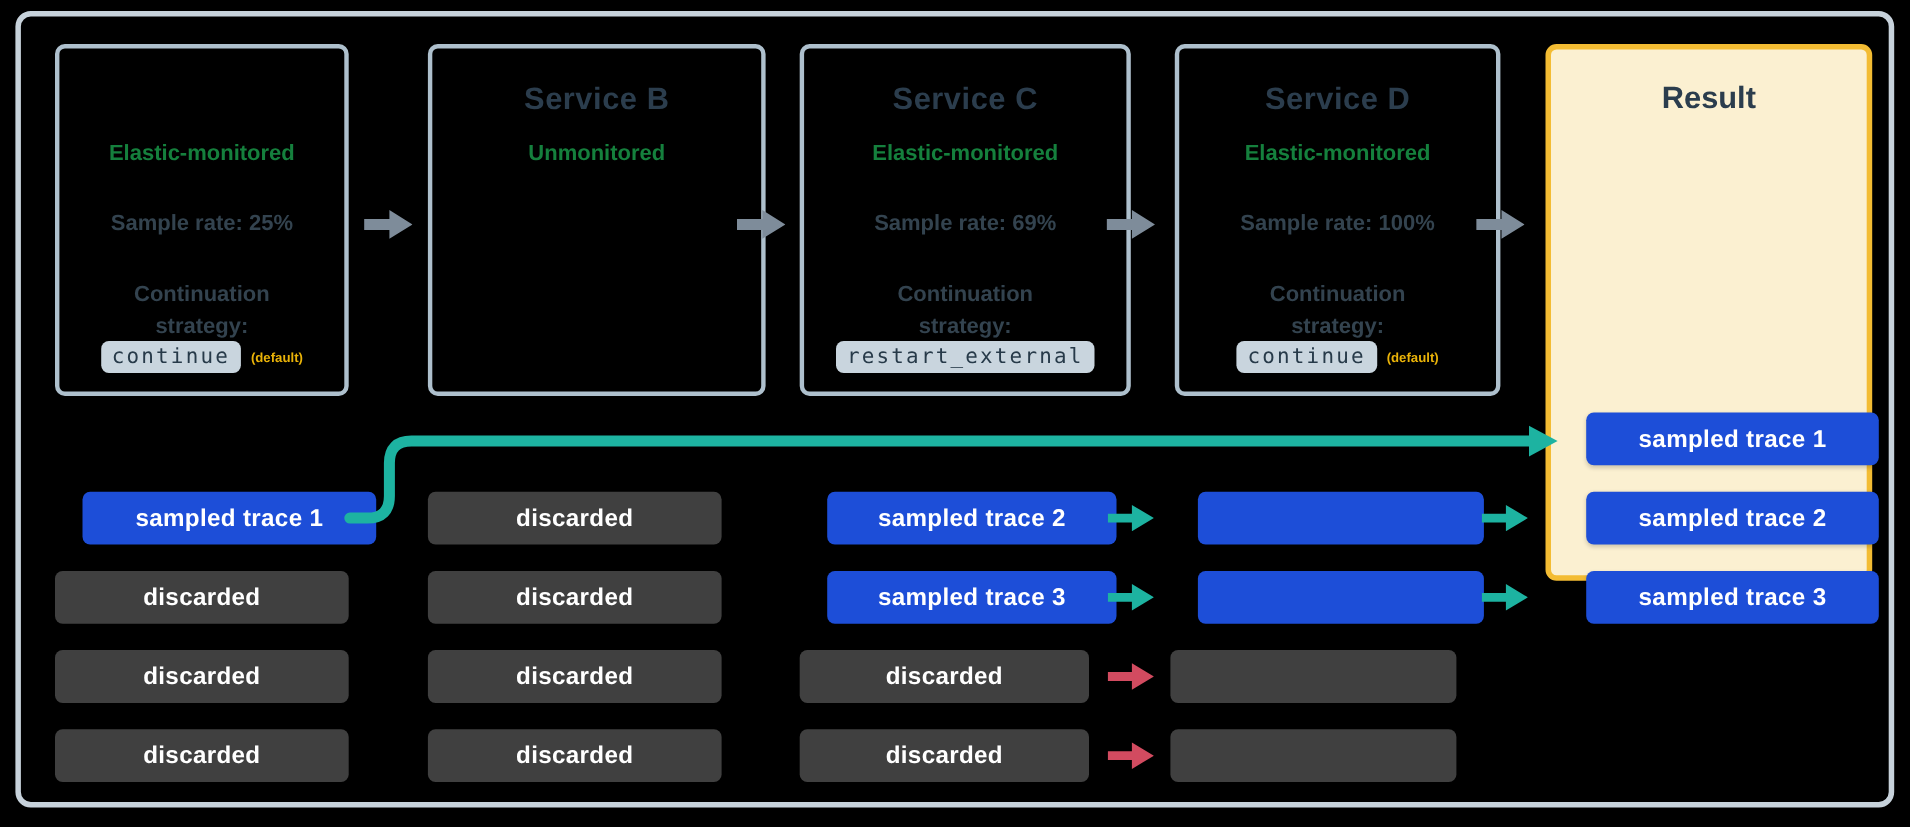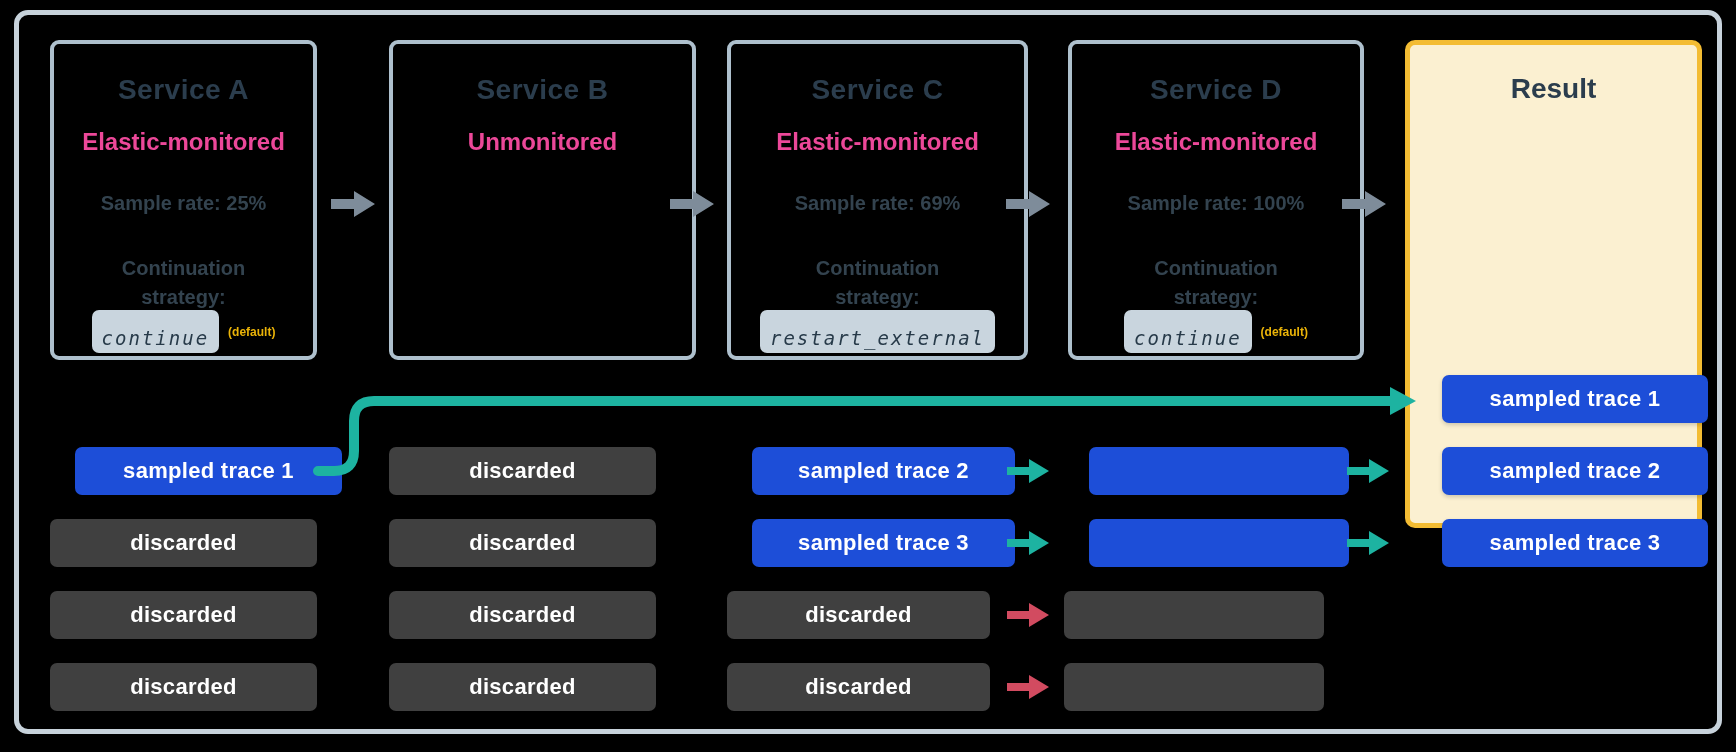--- a/index.html
+++ b/index.html
@@ -14,28 +14,28 @@
   
   .svc{
     position:absolute;top:40px;height:320px;box-sizing:border-box;
     border:4px solid #AEC0CD;border-radius:9px;color:#2B3D4D;text-align:center;
   }
   .svc-a{left:50px;width:267px;}
   .svc-b{left:389px;width:307px;}
   .svc-c{left:727px;width:301px;}
   .svc-d{left:1068px;width:296px;}
   .svc-title{position:absolute;top:30px;left:0;right:0;font-size:28px;font-weight:800;letter-spacing:.5px;}
-  .svc-sub{position:absolute;top:84px;left:0;right:0;font-size:24px;font-weight:600;color:#ec4899;}
+  .svc-sub{position:absolute;top:84px;left:0;right:0;font-size:20px;font-weight:600;color:#15803d;}
   .svc-rate{position:absolute;top:148px;left:0;right:0;font-size:20px;font-weight:600;color:#33434F;}
   .svc-cont{position:absolute;top:210px;left:0;right:0;font-size:20px;font-weight:600;color:#33434F;line-height:29px;}
   .svc-cont span{display:inline-block;max-width:170px;}
   .chip-row{position:absolute;top:266px;left:0;right:0;display:flex;justify-content:center;align-items:center;gap:9px;}
   .chip{
-    background:#C9D5DE;color:#273A49;border-radius:7px;padding:17px 10px 4px;
-    font-family:"DejaVu Sans Mono","Liberation Mono",monospace;font-size:19px;letter-spacing:2px;white-space:nowrap;font-style:italic;
+    background:#C9D5DE;color:#273A49;border-radius:7px;padding:3px 10px 4px;
+    font-family:"DejaVu Sans Mono","Liberation Mono",monospace;font-size:19px;letter-spacing:2px;white-space:nowrap;
   }
   .chip-suffix{font-size:12px;font-weight:600;color:#eab308;white-space:nowrap;}
   
   .result-box{
     position:absolute;left:1405px;top:40px;width:297px;height:488px;box-sizing:border-box;
     background:#FBF0D1;border:5px solid #F3BC33;border-radius:10px;
     box-shadow:3px 4px 6px rgba(0,0,0,.35);
   }
   .result-title{position:absolute;top:28px;left:0;right:0;text-align:center;font-size:28px;font-weight:800;color:#2B3D4D;}
   
@@ -68,21 +68,20 @@
   .sm-r2{top:458px;} .sm-r3{top:530px;} .sm-r4{top:602px;} .sm-r5{top:674px;}
   .connector{position:absolute;left:0;top:0;width:1736px;height:752px;pointer-events:none;}
 </style>
 </head>
 <body>
 
 <div class="canvas">
   <div class="frame"></div>
 
   <div class="svc svc-a">
-    <div class="svc-title">Service A</div>
     <div class="svc-sub">Elastic-monitored</div>
     <div class="svc-rate">Sample rate: 25%</div>
     <div class="svc-cont"><span>Continuation strategy:</span></div>
     <div class="chip-row">
       <span class="chip">continue</span>
       <span class="chip-suffix">(default)</span>
     </div>
   </div>
 
   <div class="svc svc-b">

